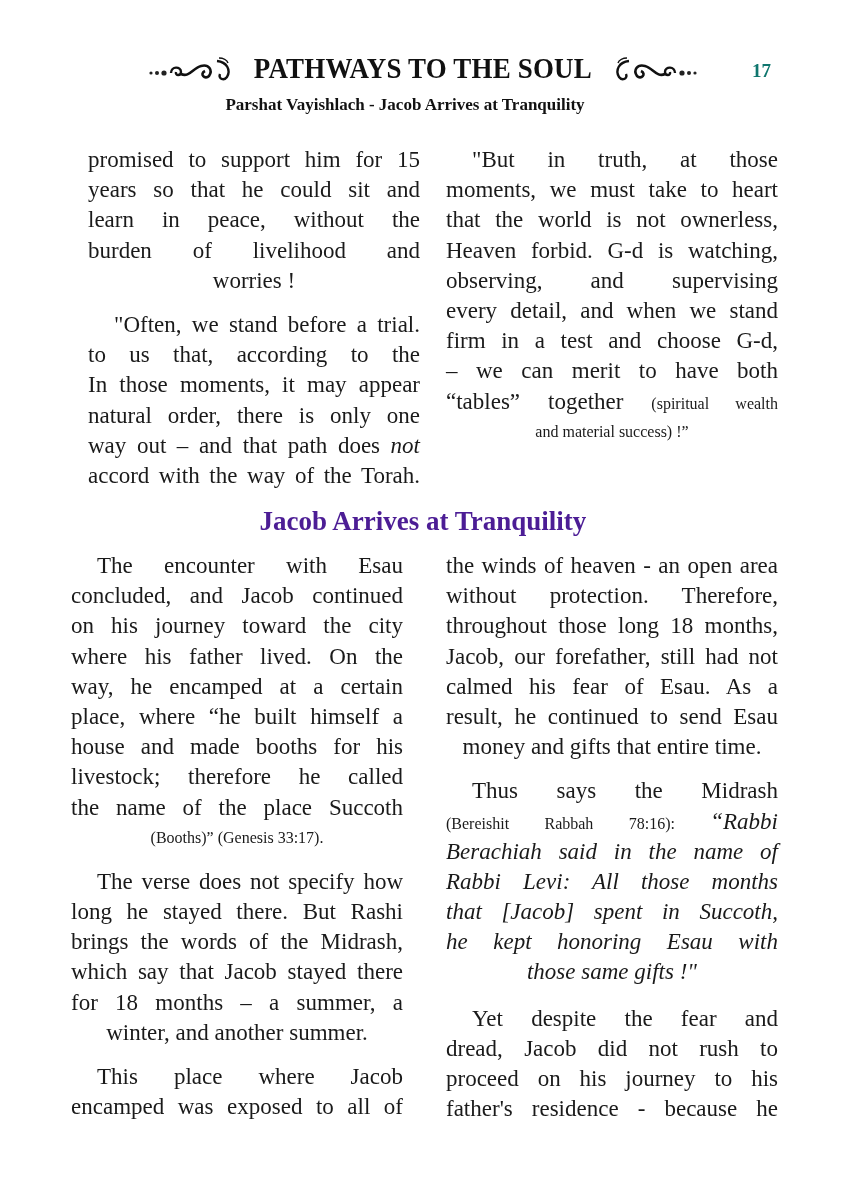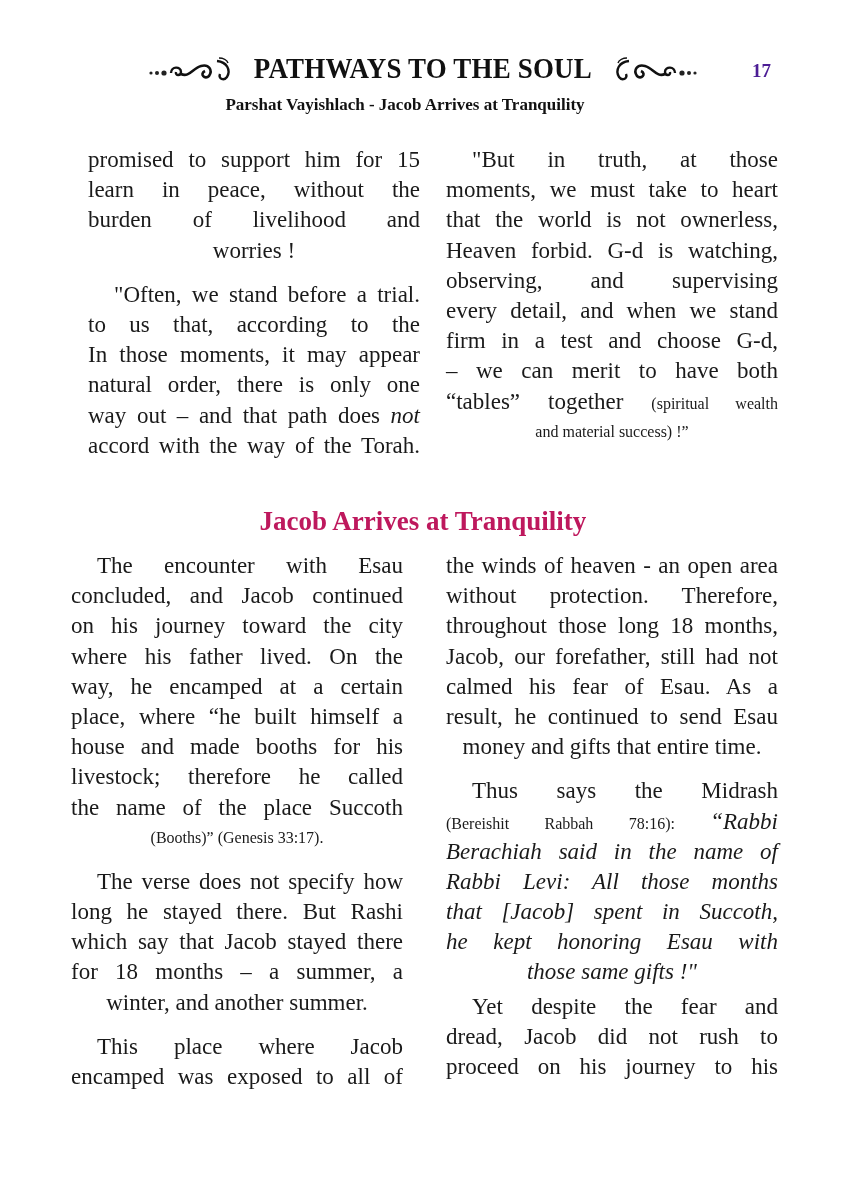--- a/index.html
+++ b/index.html
@@ -53,21 +53,21 @@
     transform: scaleX(0.93);
     color: #111;
     margin: 0 2px;
   }
   .page-number {
     position: absolute;
     left: 752px;
     top: 8px;
     font-weight: bold;
     font-size: 19px;
-    color: #4c1d95;
+    color: #0f766e;
   }
   .subheader {
     position: absolute;
     top: 95px;
     left: 0;
     width: 810px;
     text-align: center;
     font-weight: bold;
     font-size: 17px;
     color: #111;
@@ -98,21 +98,21 @@
   .small { font-size: 16px; }
   em { font-style: italic; }
   .section-heading {
     position: absolute;
     top: 506px;
     left: 0;
     width: 846px;
     text-align: center;
     font-weight: bold;
     font-size: 27px;
-    color: #be185d;
+    color: #4c1d95;
   }
 </style>
 </head>
 <body>
 
 <div class="page">
 
   <div class="running-header">
     <div class="running-title-wrap">
       <svg class="ornament" viewBox="0 0 88 30">
@@ -136,20 +136,21 @@
       </svg>
     </div>
     <span class="page-number">17</span>
   </div>
 
   <div class="subheader">Parshat Vayishlach - Jacob Arrives at Tranquility</div>
 
   <div class="col col-left" style="top:145px;margin-left:17px;">
     <p class="para">
       <span class="line">promised to support him for 15</span>
+      <span class="line">years so that he could sit and</span>
       <span class="line">learn in peace, without the</span>
       <span class="line">burden of livelihood and</span>
       <span class="line last">worries !</span>
     </p>
     <p class="para" style="margin-top:14px;">
       <span class="line indent">"Often, we stand before a trial.</span>
       <span class="line">to us that, according to the</span>
       <span class="line">In those moments, it may appear</span>
       <span class="line">natural order, there is only one</span>
       <span class="line"><span>way out – and that path does </span><em>not</em></span>
@@ -183,20 +184,21 @@
       <span class="line">way, he encamped at a certain</span>
       <span class="line">place, where “he built himself a</span>
       <span class="line">house and made booths for his</span>
       <span class="line">livestock; therefore he called</span>
       <span class="line">the name of the place Succoth</span>
       <span class="line last small">(Booths)” (Genesis 33:17).</span>
     </p>
     <p class="para" style="margin-top:14px;">
       <span class="line indent">The verse does not specify how</span>
       <span class="line">long he stayed there. But Rashi</span>
+      <span class="line">brings the words of the Midrash,</span>
       <span class="line">which say that Jacob stayed there</span>
       <span class="line">for 18 months – a summer, a</span>
       <span class="line last">winter, and another summer.</span>
     </p>
     <p class="para" style="margin-top:14px;">
       <span class="line indent">This place where Jacob</span>
       <span class="line">encamped was exposed to all of</span>
     </p>
   </div>
 
@@ -212,20 +214,21 @@
     </p>
     <p class="para" style="margin-top:14px;">
       <span class="line indent">Thus says the Midrash</span>
       <span class="line"><span class="small">(Bereishit Rabbah 78:16): </span><em>“Rabbi</em></span>
       <em class="line">Berachiah said in the name of</em>
       <em class="line">Rabbi Levi: All those months</em>
       <em class="line">that [Jacob] spent in Succoth,</em>
       <em class="line">he kept honoring Esau with</em>
       <em class="line last">those same gifts !"</em>
     </p>
-    <p class="para" style="margin-top:4px;">
+    <p class="para" style="margin-top:16px;">
       <span class="line indent">Yet despite the fear and</span>
       <span class="line">dread, Jacob did not rush to</span>
       <span class="line">proceed on his journey to his</span>
+      <span class="line">father's residence - because he</span>
     </p>
   </div>
 
 </div>
 
 </body></html>

